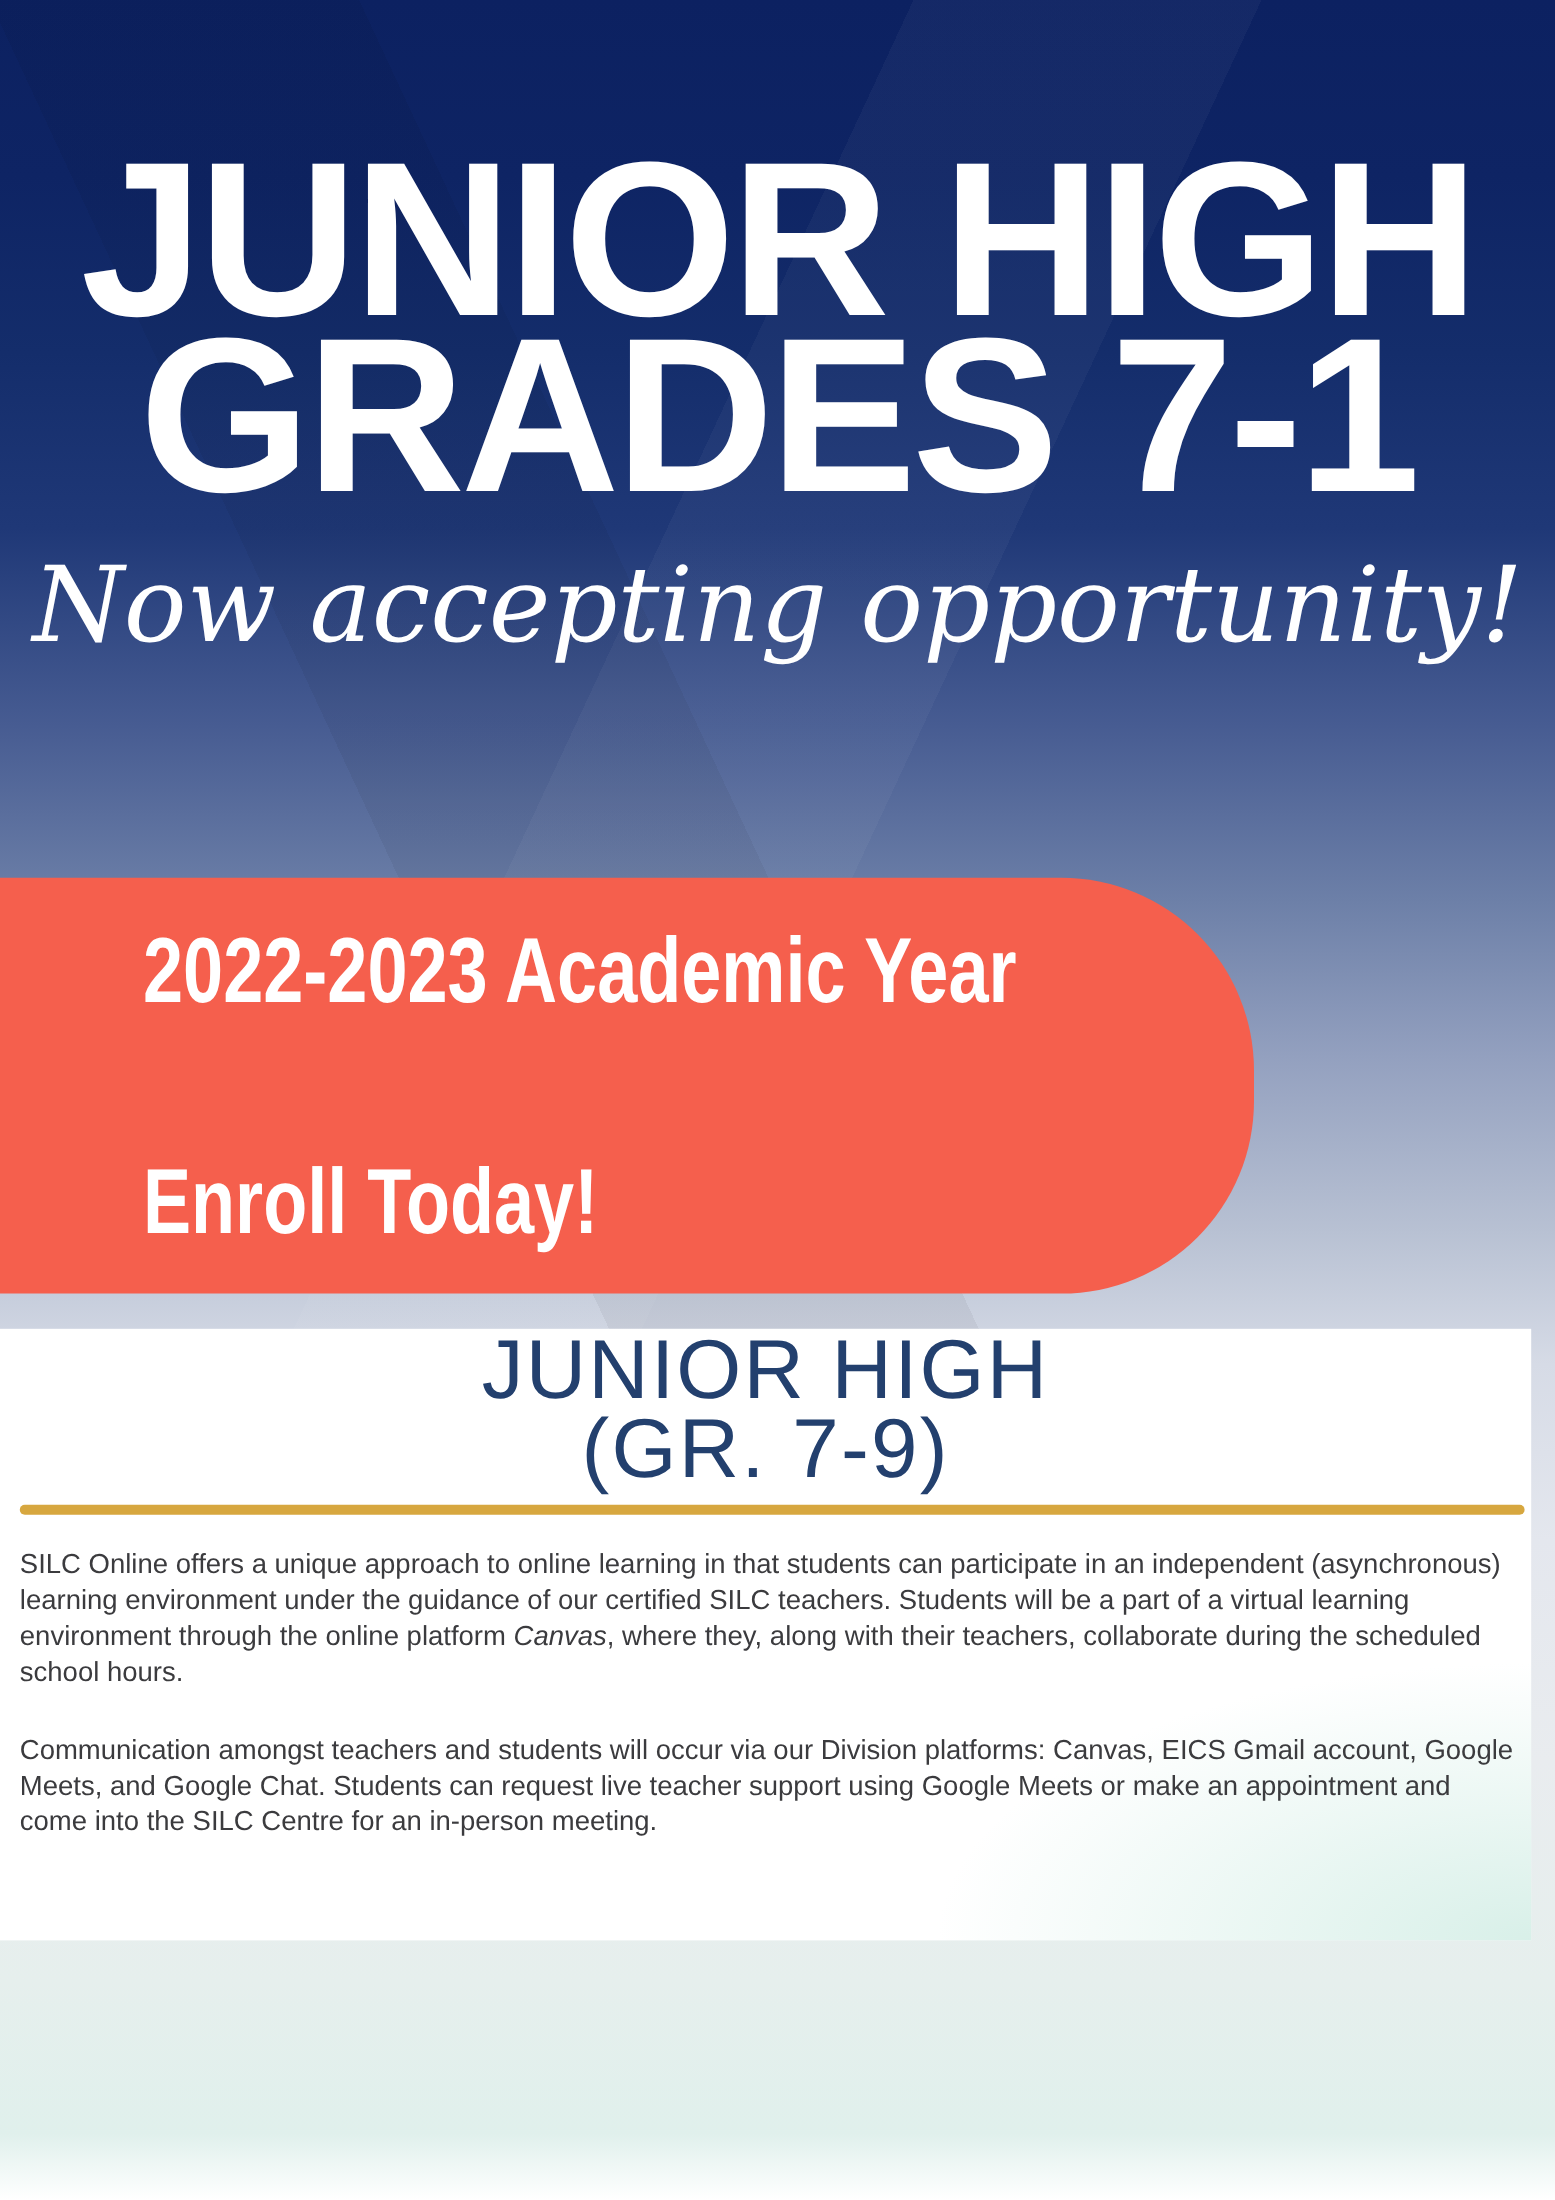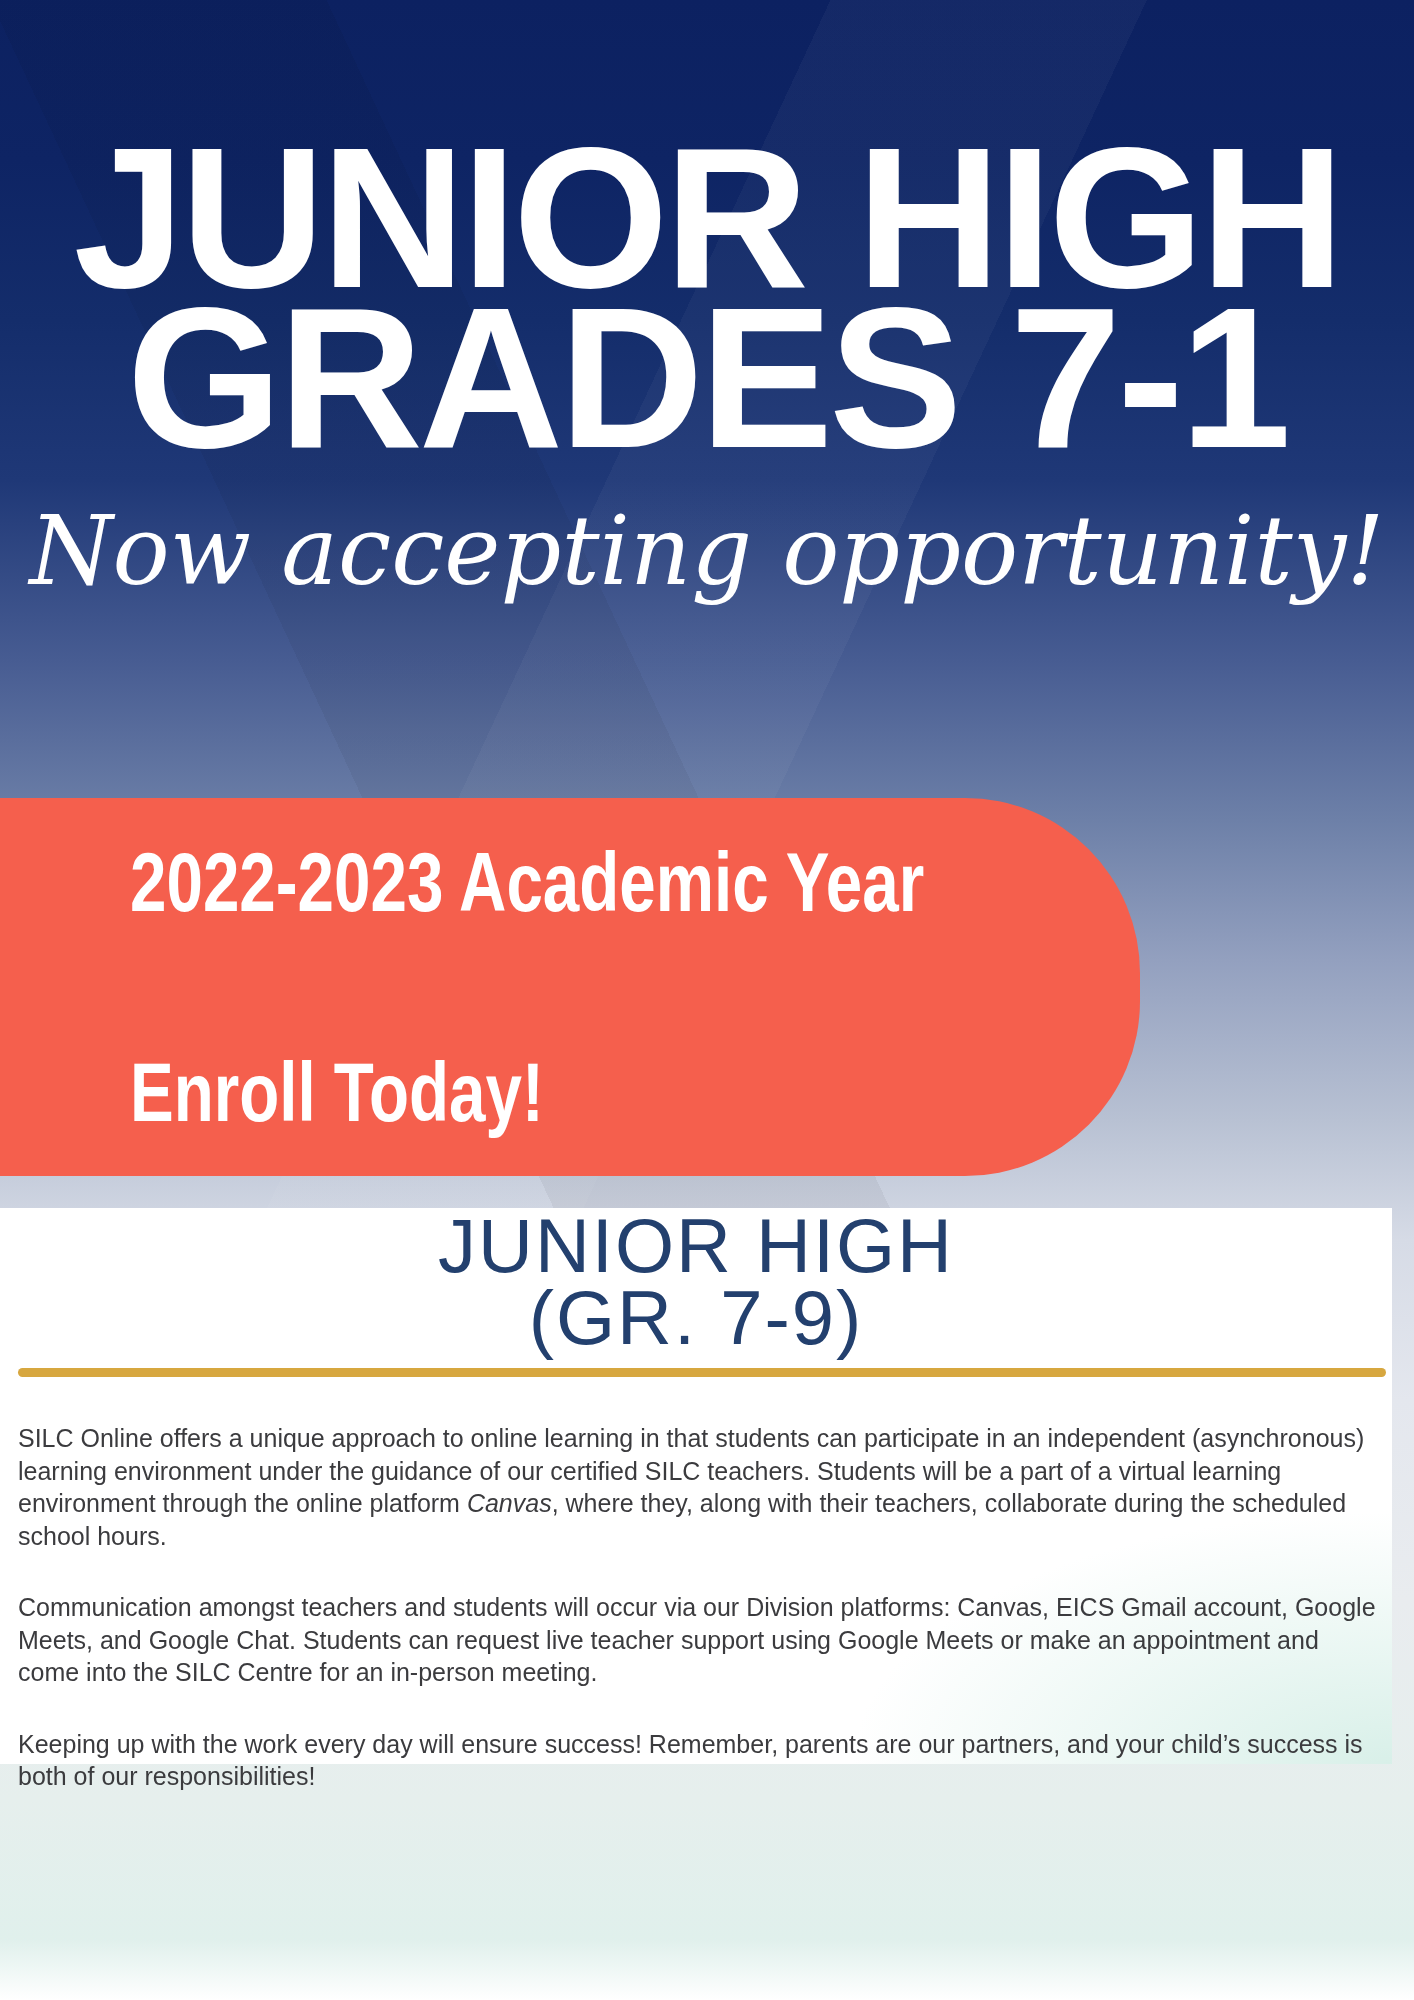--- a/index.html
+++ b/index.html
@@ -108,21 +108,21 @@
     background:#d7a73f;
   }
 
   .body-copy {
     position:absolute; left:18px; top:198px;
     width:1360px;
     color:#3b3b3e;
     font-size:25px;
     line-height:32.5px;
   }
-  .body-copy p { margin:16px 0 39px 0; }
+  .body-copy p { margin:0 0 39px 0; }
   .body-copy .it { font-style:italic; }
 </style>
 </head>
 <body>
 
 <div class="poster">
 
   <div class="hero-texture"></div>
 
   <div class="hero-title-line hero-title-line1">JUNIOR HIGH</div>
@@ -142,17 +142,16 @@
 
   <div class="panel">
     <div class="panel-heading" style="color: rgb(35, 64, 110);"><span>JUNIOR HIGH</span>
 <span>(GR. 7-9)</span></div>
 
     <div class="divider" style="background: rgb(215, 167, 63);"></div>
 
     <div class="body-copy">
         <p><span>SILC Online offers a unique approach to online learning in that students can participate in an independent (asynchronous) learning environment under the guidance of our certified SILC teachers. Students will be a part of a virtual learning environment through the online platform </span><span class="it">Canvas</span><span>, where they, along with their teachers, collaborate during the scheduled school hours.</span></p>
         <p><span>Communication amongst teachers and students will occur via our Division platforms: Canvas, EICS Gmail account, Google Meets, and Google Chat. Students can request live teacher support using Google Meets or make an appointment and come into the SILC Centre for an in-person meeting.</span></p>
-        <p><span>Keeping up with the work every day will ensure success! Remember, parents are our partners, and your child’s success is both of our responsibilities!</span></p>
       </div>
   </div>
 
 </div>
 
 </body></html>

